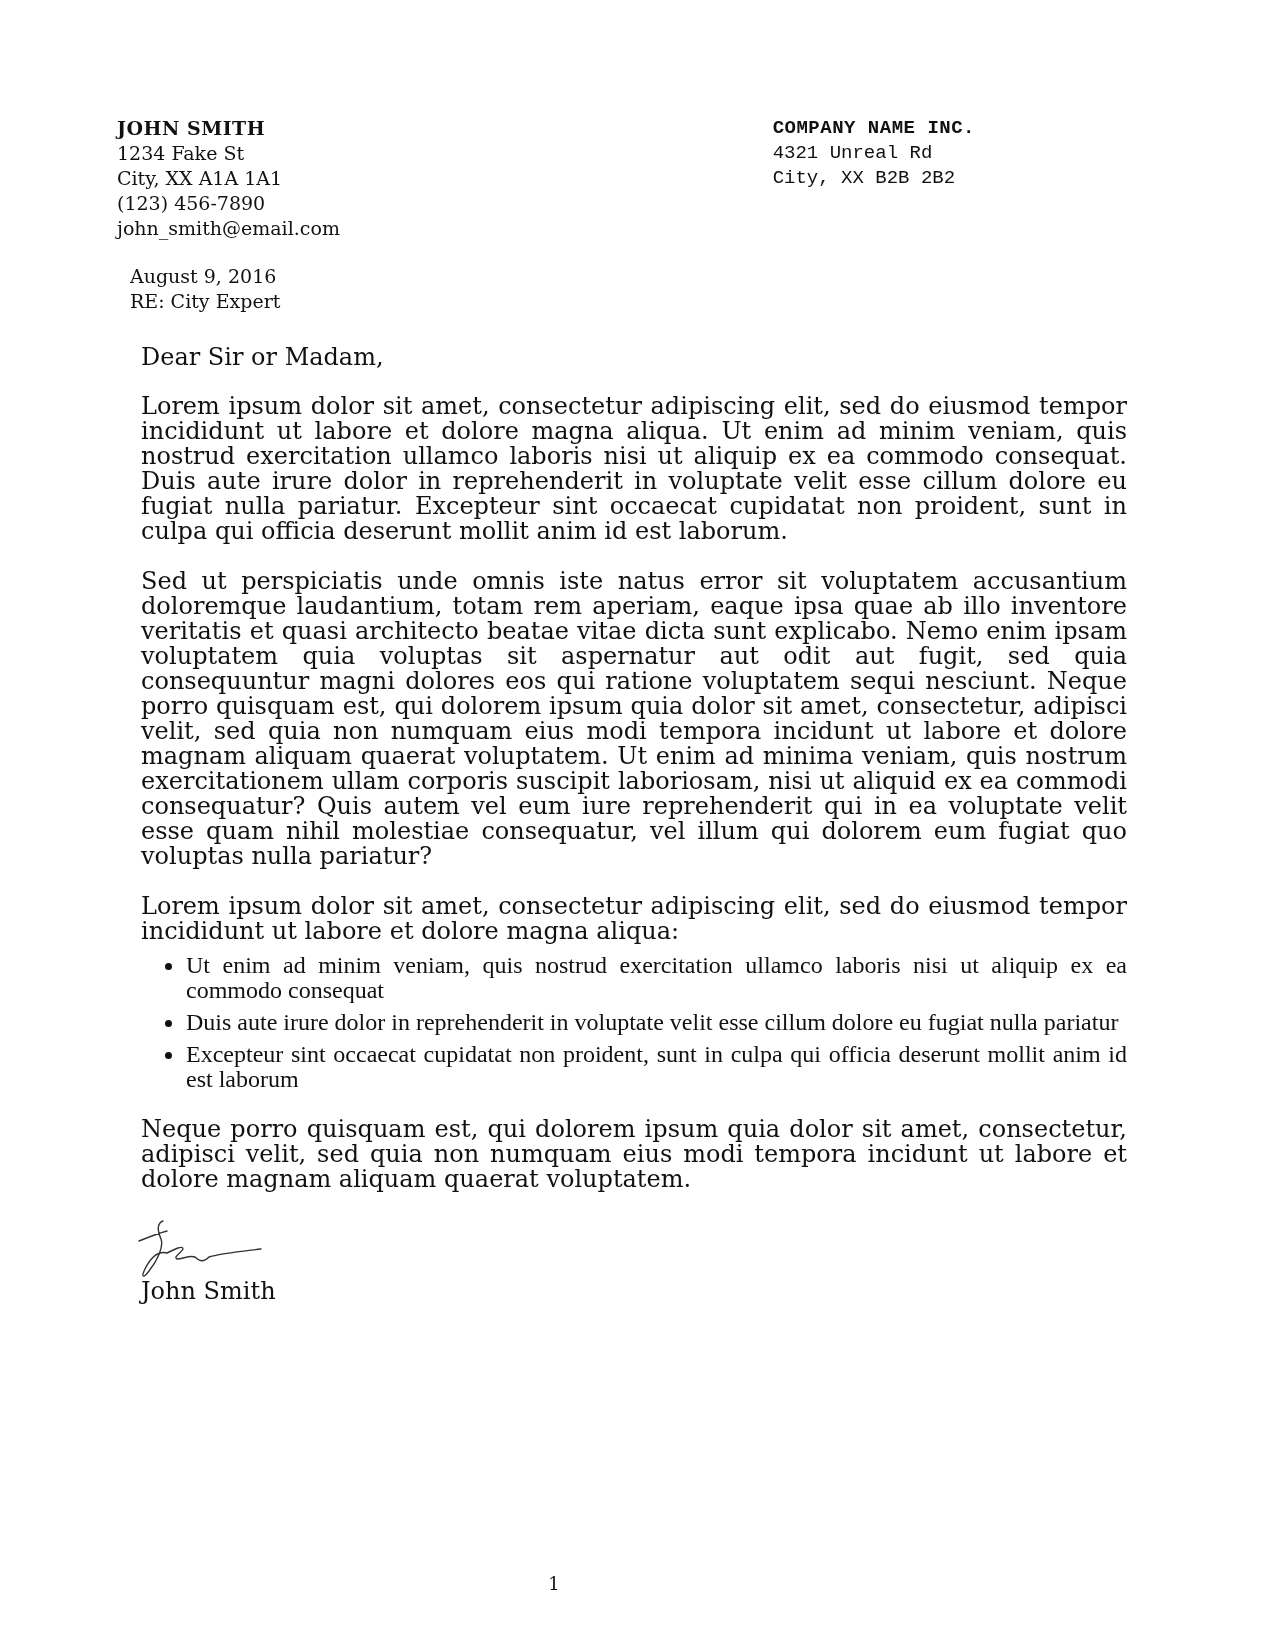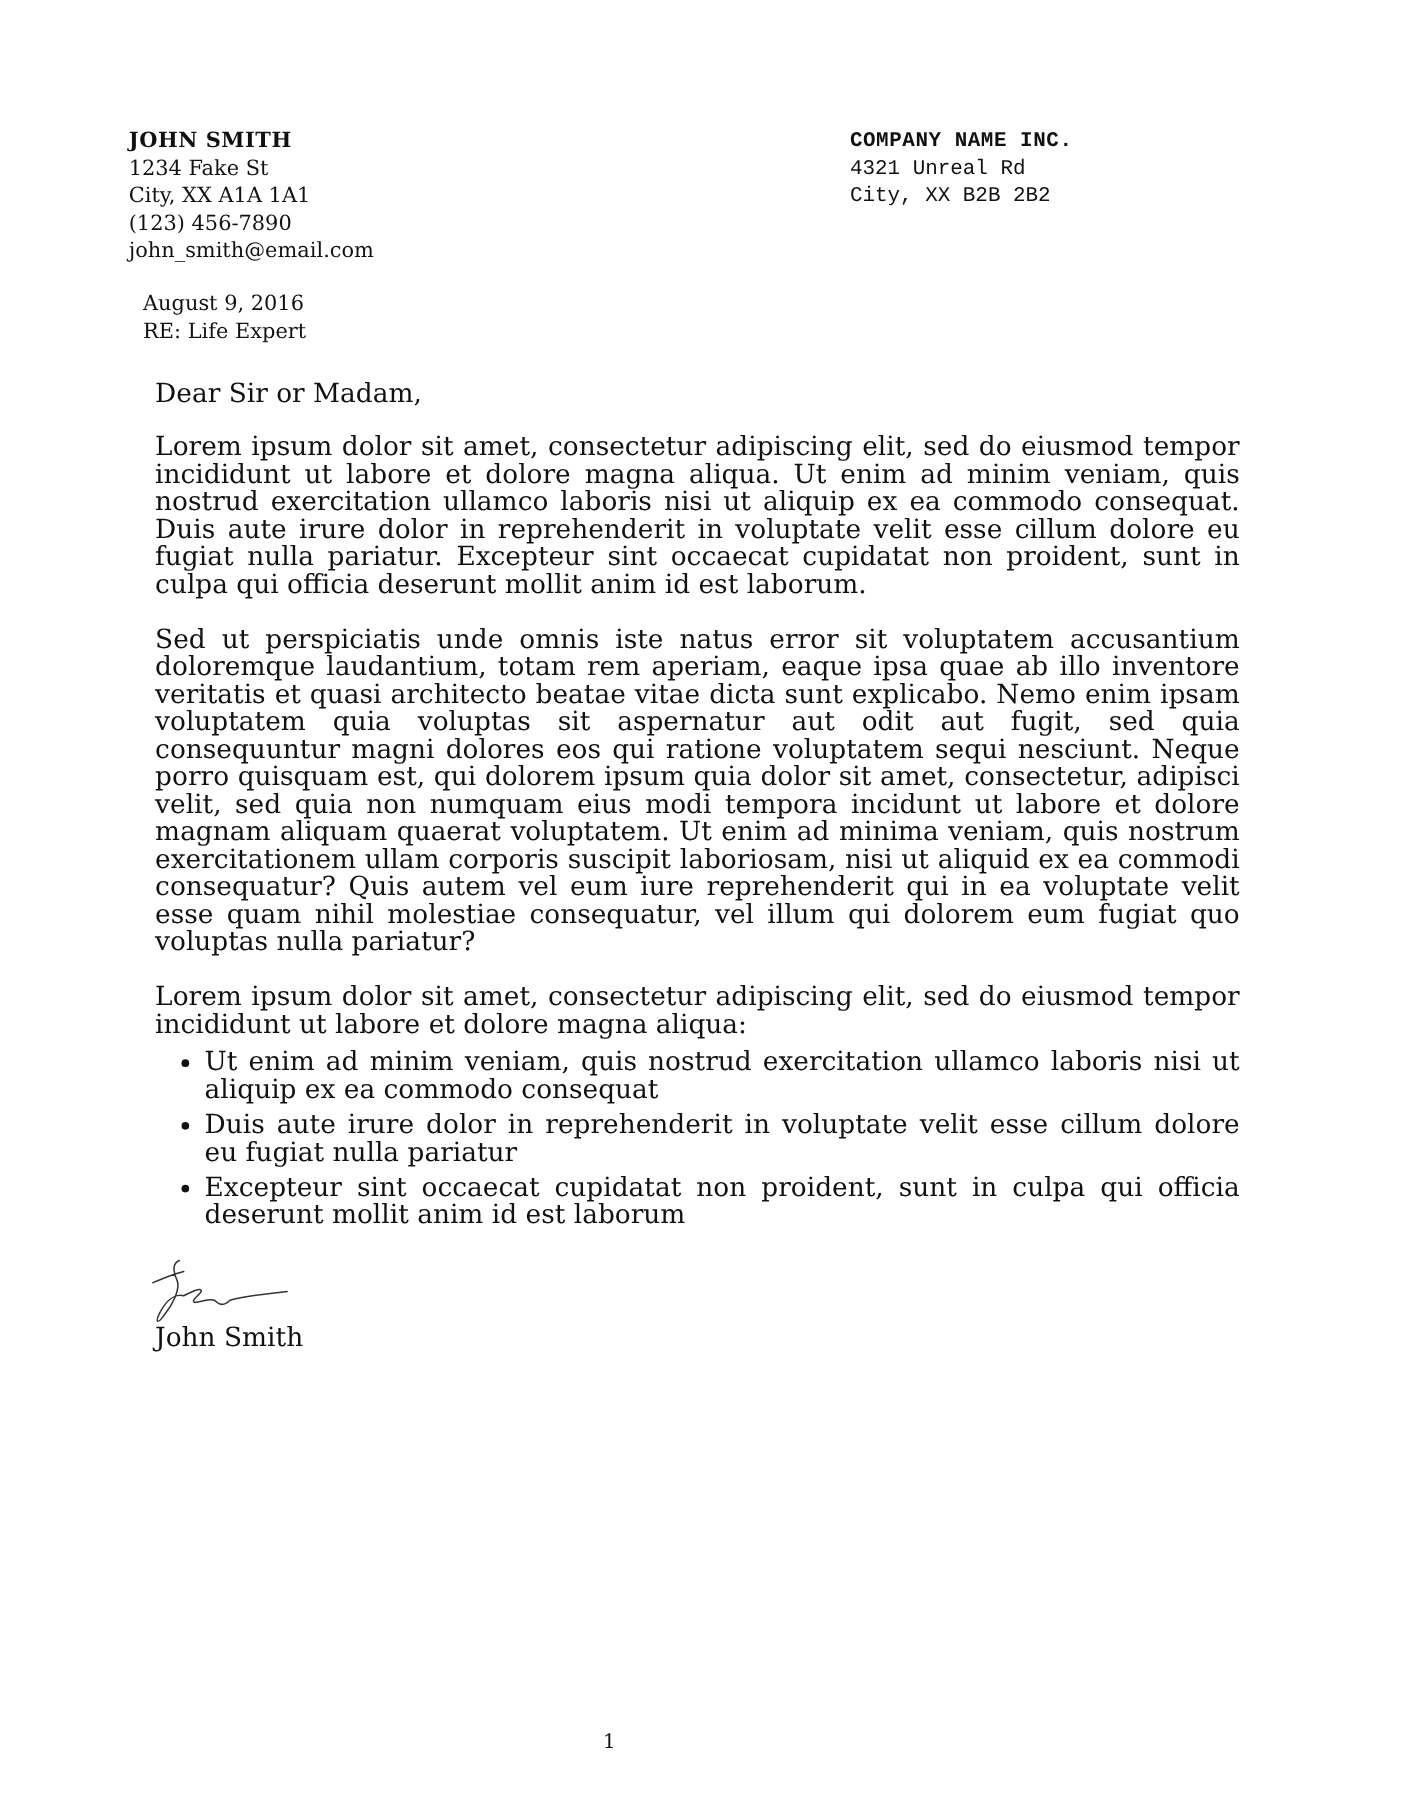--- a/index.html
+++ b/index.html
@@ -7,21 +7,21 @@
          font-family: "DejaVu Serif", "Liberation Serif", serif; color: #111; }
   .page { position: absolute; left: 0; top: 0; width: 1108px; height: 1650px; }
   .sender { position: absolute; left: 117px; top: 116px; font-size: 19px; line-height: 25px; }
   .recipient { position: absolute; right: 133px; top: 116px; font-size: 19px; line-height: 25px; text-align: left; font-family: Liberation Mono, monospace; }
   .name-head { font-weight: bold; letter-spacing: 0.5px; }
   .meta { position: absolute; left: 130px; top: 264px; font-size: 19px; line-height: 25px; }
   .body { position: absolute; left: 141px; top: 345px; width: 986px; font-size: 24px; line-height: 25px; }
   .body p { margin: 0 0 25px 0; text-align: justify; }
   .salutation { margin-bottom: 24px !important; }
   ul.bullets { margin: -16px 0 25px 0; padding: 0 0 0 45px; list-style: none; }
-  ul.bullets li { position: relative; margin: 0 0 7px 0; text-align: justify; }
+  ul.bullets li { position: relative; margin: 0 0 7px 0; text-align: justify; font-family: Liberation Serif, serif; }
   ul.bullets li .dot { position: absolute; left: -21px; top: 10px; width: 7px; height: 7px; border-radius: 50%; background: #111; }
   .closing { margin-bottom: 12px !important; }
   .signature { display: block; width: 130px; height: 70px; margin-left: -4px; }
   .signer { margin-top: -8px; }
   .page-number { position: absolute; left: 0; right: 0; top: 1573px; text-align: center; font-size: 18px; }
 </style>
 </head>
 <body>
 
 <div class="page">
@@ -35,33 +35,34 @@
   </div>
 
   <div class="recipient">
     <div class="name-head">COMPANY NAME INC.</div>
     <div>4321 Unreal Rd</div>
     <div>City, XX B2B 2B2</div>
   </div>
 
   <div class="meta">
     <div>August 9, 2016</div>
-    <div>RE: Life Expert</div>
+    <div>RE: City Expert</div>
   </div>
 
   <div class="body">
     <p class="salutation">Dear Sir or Madam,</p>
     <p>Lorem ipsum dolor sit amet, consectetur adipiscing elit, sed do eiusmod tempor incididunt ut labore et dolore magna aliqua.  Ut enim ad minim veniam, quis nostrud exercitation ullamco laboris nisi ut aliquip ex ea commodo consequat. Duis aute irure dolor in reprehenderit in voluptate velit esse cillum dolore eu fugiat nulla pariatur. Excepteur sint occaecat cupidatat non proident, sunt in culpa qui officia deserunt mollit anim id est laborum.</p>
     <p>Sed ut perspiciatis unde omnis iste natus error sit voluptatem accusantium doloremque laudantium, totam rem aperiam, eaque ipsa quae ab illo inventore veritatis et quasi architecto beatae vitae dicta sunt explicabo. Nemo enim ipsam voluptatem quia voluptas sit aspernatur aut odit aut fugit, sed quia consequuntur magni dolores eos qui ratione voluptatem sequi nesciunt. Neque porro quisquam est, qui dolorem ipsum quia dolor sit amet, consectetur, adipisci velit, sed quia non numquam eius modi tempora incidunt ut labore et dolore magnam aliquam quaerat voluptatem. Ut enim ad minima veniam, quis nostrum exercitationem ullam corporis suscipit laboriosam, nisi ut aliquid ex ea commodi consequatur? Quis autem vel eum iure reprehenderit qui in ea voluptate velit esse quam nihil molestiae consequatur, vel illum qui dolorem eum fugiat quo voluptas nulla pariatur?</p>
     <p>Lorem ipsum dolor sit amet, consectetur adipiscing elit, sed do eiusmod tempor incididunt ut labore et dolore magna aliqua:</p>
     <ul class="bullets">
       <li><span class="dot"></span><span>Ut enim ad minim veniam, quis nostrud exercitation ullamco laboris nisi ut aliquip ex ea commodo consequat</span></li>
       <li><span class="dot"></span><span>Duis aute irure dolor in reprehenderit in voluptate velit esse cillum dolore eu fugiat nulla pariatur</span></li>
       <li><span class="dot"></span><span>Excepteur sint occaecat cupidatat non proident, sunt in culpa qui officia deserunt mollit anim id est laborum</span></li>
     </ul>
+    <p>Neque porro quisquam est, qui dolorem ipsum quia dolor sit amet, consectetur, adipisci velit, sed quia non numquam eius modi tempora incidunt ut labore et dolore magnam aliquam quaerat voluptatem.</p>
     <svg class="signature" viewBox="0 0 130 70">
       <path d="M2 24 C 12 20, 22 16, 30 14 M26 4 C 20 6, 20 14, 24 22 C 27 30, 20 44, 12 54 C 6 62, 4 60, 8 52 C 14 40, 22 34, 30 36 M30 36 C 38 32, 46 28, 46 32 C 44 36, 36 40, 40 42 C 46 42, 52 38, 58 40 C 62 44, 66 46, 72 40 C 86 36, 108 34, 124 32" fill="none" stroke="#333" stroke-width="1.4" stroke-linecap="round" stroke-linejoin="round"></path>
     </svg>
     <div class="signer">John Smith</div>
   </div>
 
   <div class="page-number">1</div>
 </div>
 
 </body></html>

